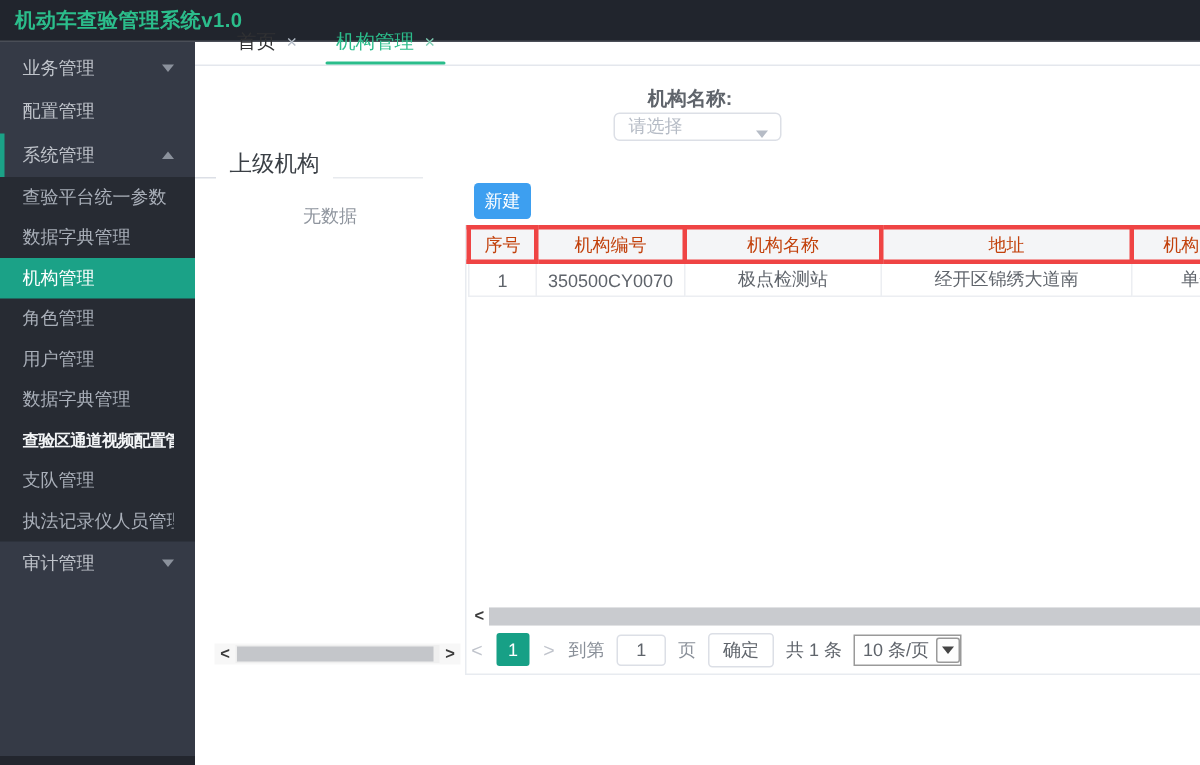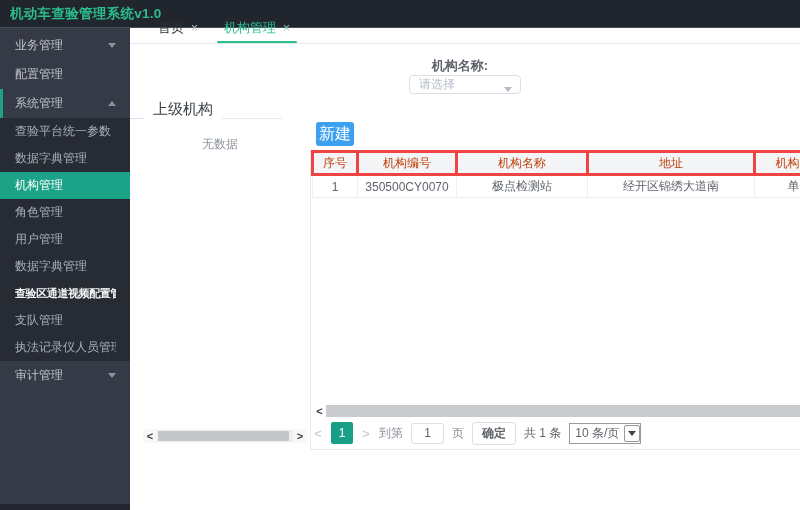--- a/index.html
+++ b/index.html
@@ -63,21 +63,21 @@
   .empty-text { text-align:center; margin-top:17px; font-size:12px; color:#8f959e; }
   .hscroll { position:absolute; bottom:7px; left:13px; right:3px; height:14px;
     display:flex; align-items:center; background:#f7f7f7; }
   .hscroll .arrow { width:14px; height:14px; font-size:11px; font-weight:bold; color:#3c3c3c;
     display:flex; align-items:center; justify-content:center; cursor:pointer; }
   .hscroll .track { flex:1; height:12px; background:#efefef; position:relative; }
   .hscroll .thumb { position:absolute; left:1px; top:1px; bottom:1px; width:96%; background:#c4c6ca; cursor:grab; }
 
   
   .new-btn { position:absolute; left:186px; top:94px; width:38px; height:24px;
-    background:#3d9ff0; border:none; border-radius:3px; color:#fff; font-size:16px; cursor:pointer; }
+    background:#3d9ff0; border:none; border-radius:3px; color:#fff; font-size:12px; cursor:pointer; }
   .table-block { position:absolute; left:180px; top:122px; bottom:60px; width:540px;
     border-left:1px solid #e8ebf0; border-bottom:1px solid #e8ebf0; }
   table.grid { border-collapse:collapse; table-layout:fixed; width:532px; }
   table.grid th { height:23px; background:#f4f5f7; border:3px solid #ef4444;
     font-size:12px; font-weight:normal; color:#c2410c; text-align:center; }
   table.grid td { height:23px; border:1px solid #eceef2; font-size:12px; color:#5f646b;
     text-align:center; background:#fff; white-space:nowrap; overflow:hidden; }
   tr.data-row { cursor:pointer; }
 
   
@@ -91,21 +91,21 @@
   
   .pagination { position:absolute; left:2px; bottom:4px; height:24px;
     display:flex; align-items:center; gap:8px; font-size:12px; color:#5f646b; }
   .pg-arrow { color:#c0c4cc; font-size:13px; width:10px; text-align:center; cursor:default; }
   .pg-page { width:22px; height:22px; background:#17a086; color:#fff; border-radius:2px;
     display:flex; align-items:center; justify-content:center; font-size:12px; cursor:pointer; }
   .pg-text { color:#8a9099; }
   .pg-input { width:33px; height:21px; border:1px solid #dcdfe6; border-radius:3px;
     text-align:center; font-size:12px; color:#5f646b; outline:none; }
   .pg-confirm { height:23px; padding:0 9px; background:#fff; border:1px solid #dcdfe6;
-    border-radius:3px; font-size:12px; color:#5f646b; font-weight:bold; cursor:pointer; }
+    border-radius:3px; font-size:12px; color:#5f646b; font-weight:normal; cursor:pointer; }
   .pg-total { color:#5f646b; }
   .native-select { height:21px; border:1px solid #9a9a9a; background:#fff;
     display:flex; align-items:center; padding-left:5px; gap:5px; cursor:pointer; }
   .native-select .ns-arrow { width:16px; height:17px; border:1px solid #9a9a9a; border-radius:2px;
     display:flex; align-items:center; justify-content:center; background:#fdfdfd; }
   .native-select .ns-arrow i { width:0; height:0; border-left:4px solid transparent;
     border-right:4px solid transparent; border-top:5px solid #444; }
 </style>
 </head>
 <body>

